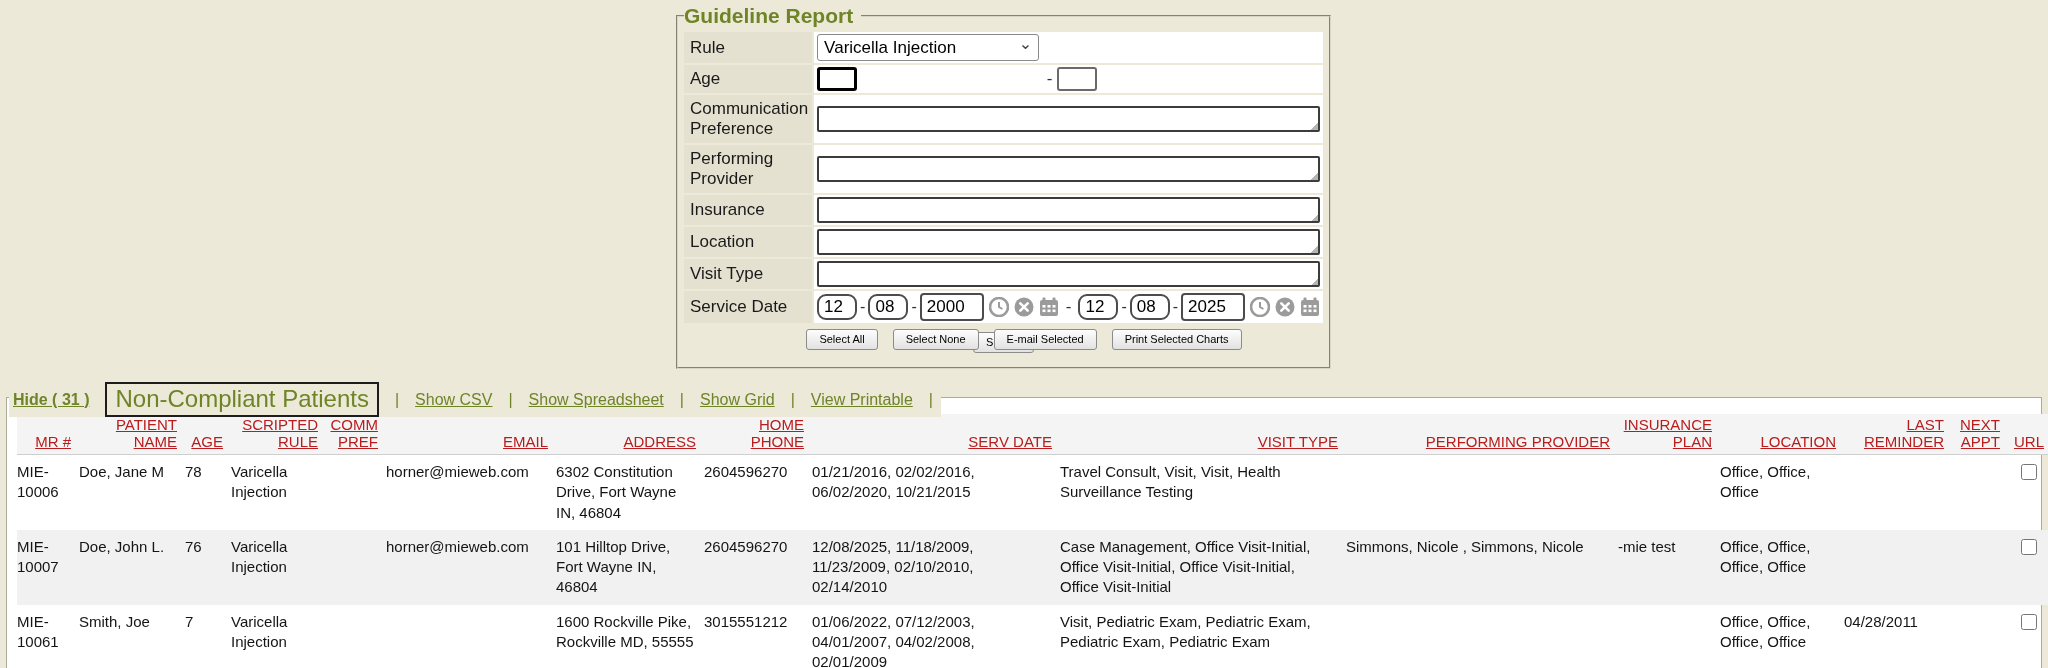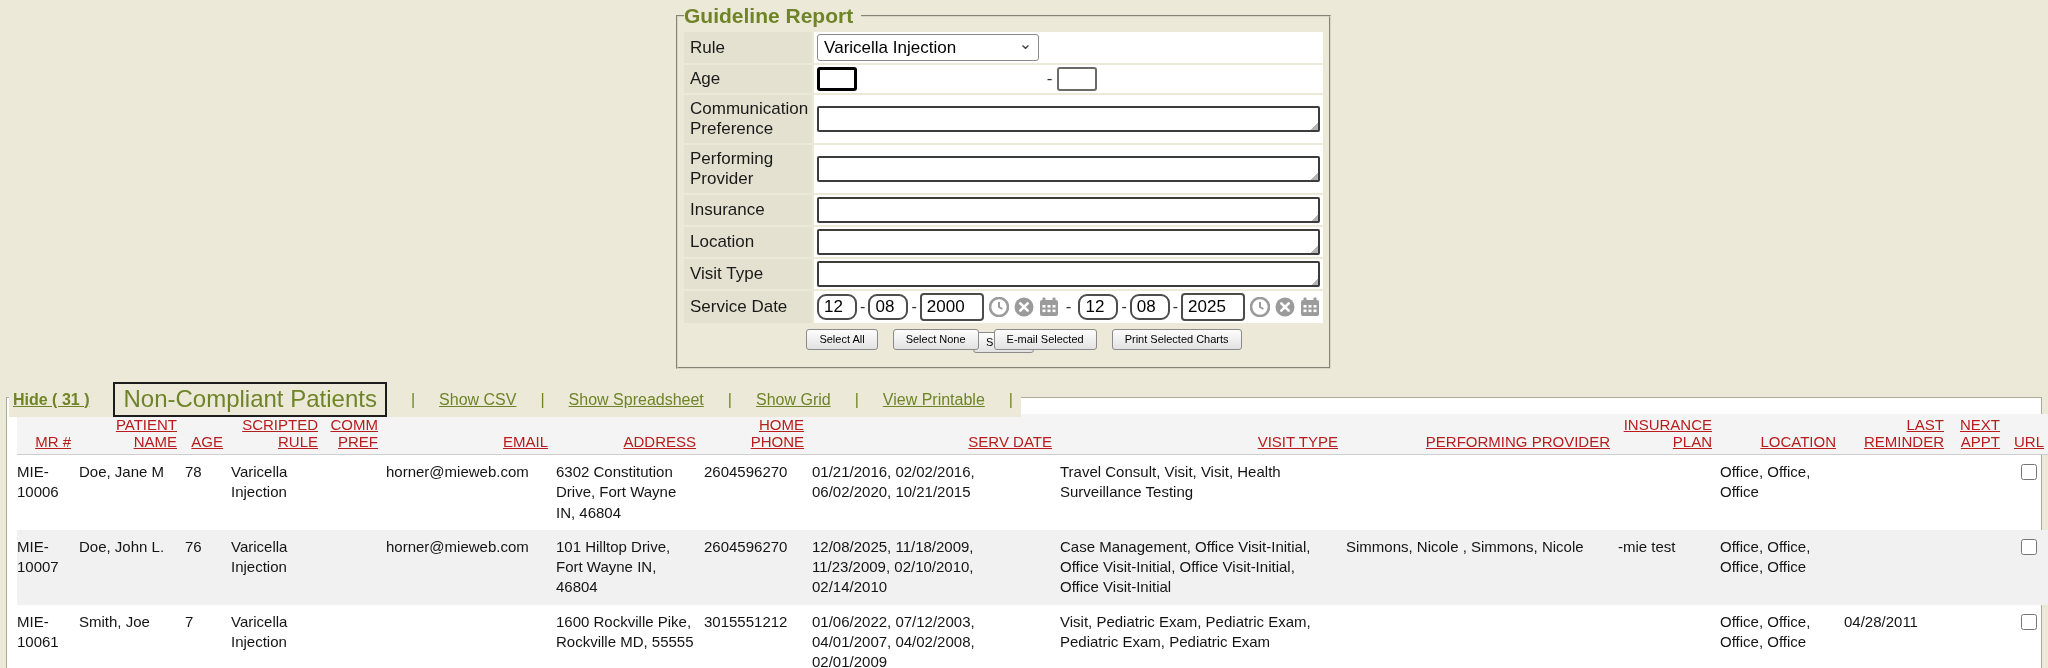--- a/index.html
+++ b/index.html
@@ -78,21 +78,21 @@
     display:flex; justify-content:center; gap:15px;
   }
 
   
   .patients {
     position:absolute; left:6px; top:397px; width:2036px; height:420px;
     border:1px solid #adab9a; background:#ffffff;
   }
   .legendrow {
     position:absolute; top:-16px; left:2px; display:flex; align-items:center;
-    background:#ece9d8; padding:0 8px 0 4px; gap:24px; white-space:nowrap;
+    background:#ece9d8; padding:0 8px 0 4px; gap:16px; white-space:nowrap;
   }
   .hidelink { font-size:16px; font-weight:bold; color:#6e8427; text-decoration:underline; }
   .titlebox {
     border:2px solid #1d1d1d; background:#ece9d8; padding:1px 8px 2px 8px;
   }
   .titlebox span { font-size:24px; font-weight:normal; color:#6e8427; }
   .plink { font-size:16px; color:#6e8427; text-decoration:underline; }
   .psep { font-size:16px; color:#6e8427; }
 
   table.ptable {

